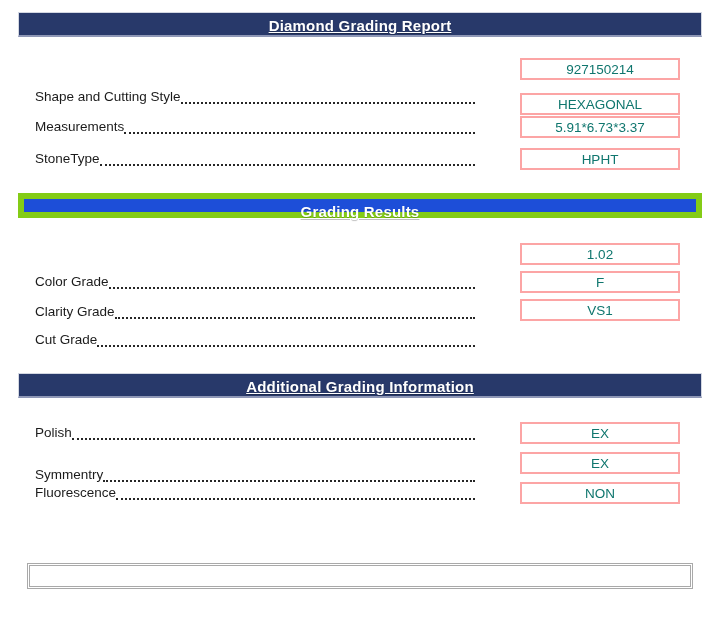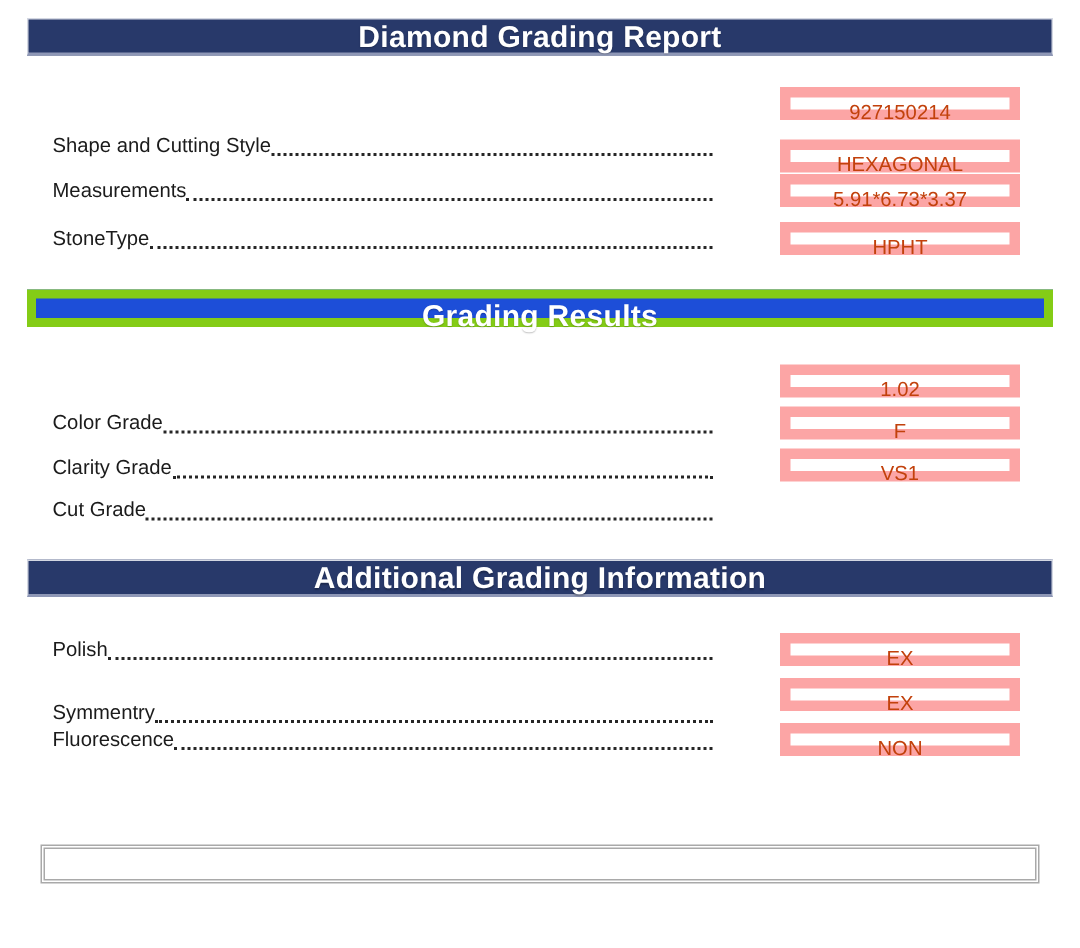--- a/index.html
+++ b/index.html
@@ -3,43 +3,43 @@
 <meta charset="utf-8">
 <style>
   html,body{margin:0;padding:0;background:#ffffff;}
   .page{
     position:relative;width:720px;height:632px;background:#ffffff;
     font-family:"Liberation Sans",sans-serif;color:#1b1b1b;overflow:hidden;
   }
   
   .bar{
     position:absolute;left:18px;width:684px;box-sizing:border-box;
-    text-align:center;color:#ffffff;font-weight:bold;font-size:20px;
-    letter-spacing:.2px;text-shadow:0 1px 1px rgba(0,0,0,.25);
+    text-align:center;color:#ffffff;font-weight:bold;font-size:15px;
+    letter-spacing:.2px;text-shadow:0 1px 1px rgba(0,0,0,.25);text-decoration:underline;
   }
   .bar-navy{
     background:#28396a;height:25px;line-height:25px;
     border:1px solid #d3d7e2;border-bottom:2px solid #8e97b6;
   }
   .bar-gray{
     background:#1d4ed8;height:25px;line-height:25px;
     border:6px solid #84cc16;
   }
   
   .row{position:absolute;left:35px;width:440px;height:22px;display:flex;}
   .lbl{font-size:13.5px;line-height:22px;white-space:nowrap;color:#1b1b1b;}
   .leader{
     flex:1;align-self:flex-end;height:0;margin-bottom:4px;
     border-bottom:2px dotted #262626;
   }
   
   .vbox{
     position:absolute;left:520px;width:160px;height:22px;box-sizing:border-box;
-    border:7px solid #fca5a5;background:#ffffff;text-align:center;
-    font-size:13.5px;line-height:20px;color:#c2410c;
+    border:2px solid #fca5a5;background:#ffffff;text-align:center;
+    font-size:13.5px;line-height:20px;color:#0f766e;
   }
   
   .keybox{
     position:absolute;left:27px;top:563px;width:666px;height:26px;
     box-sizing:border-box;border:3px double #a9a9a9;background:#ffffff;
   }
 </style>
 </head>
 <body>
 

